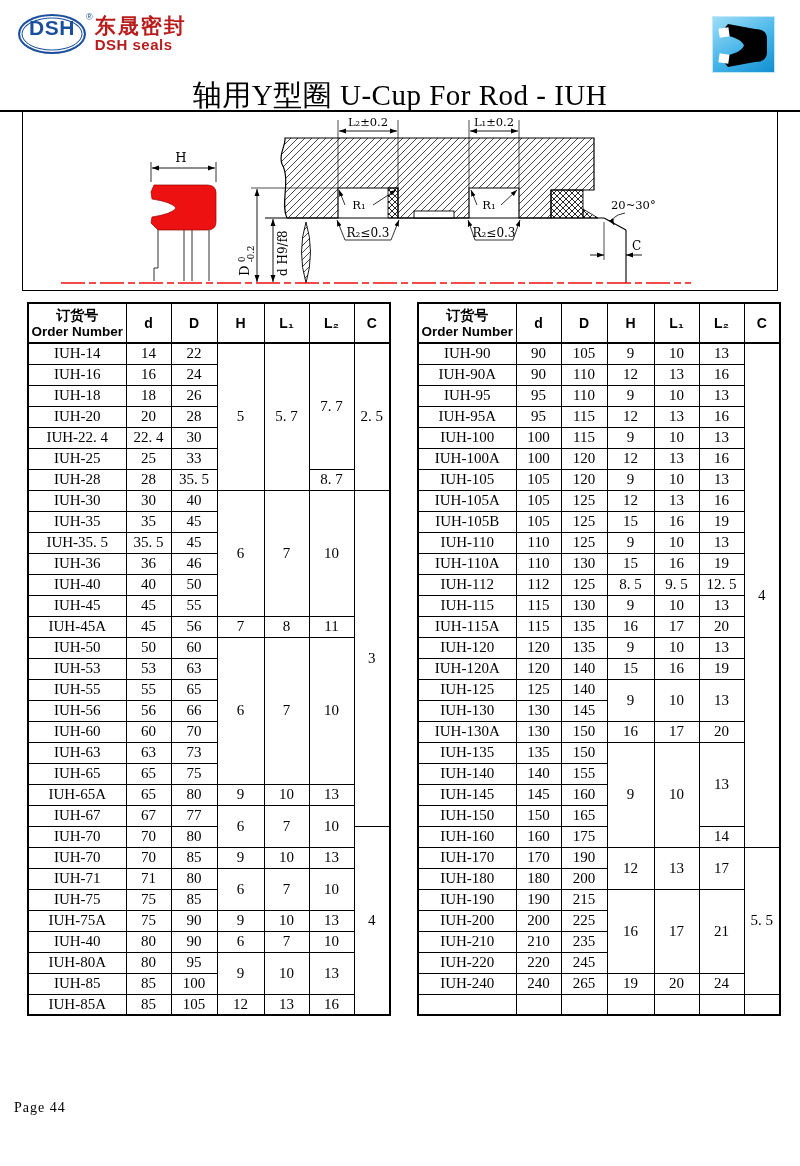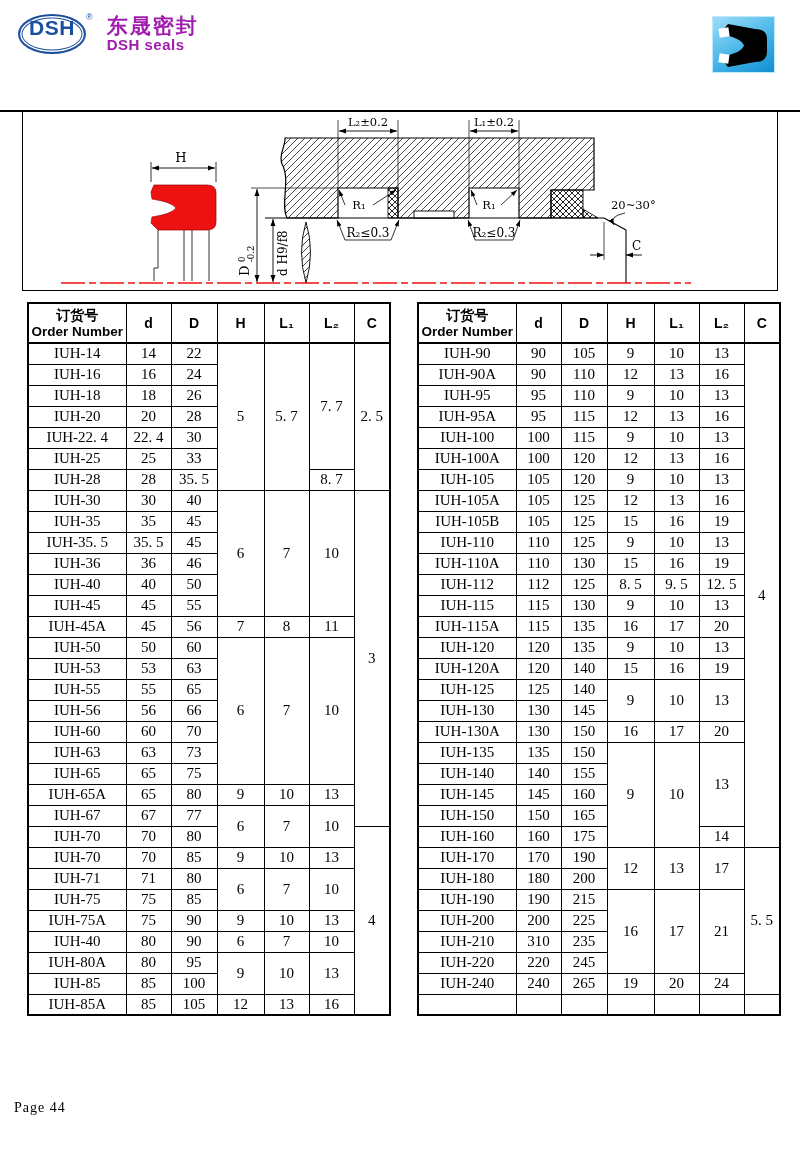--- a/index.html
+++ b/index.html
@@ -10,21 +10,21 @@
   }
   
   .logo { position:absolute; left:18px; top:14px; display:flex; align-items:flex-start; }
   .logo-oval {
     width:68px; height:40px; border:2.5px solid #1b4f9e; border-radius:50%;
     display:flex; justify-content:center;
     box-shadow: inset 0 0 0 1.5px #fff, inset 0 0 0 2.5px #1b4f9e;
   }
   .logo-oval span { font-family:"Liberation Sans",sans-serif; font-weight:bold; font-size:21px; color:#1b4f9e; letter-spacing:0.5px; }
   .logo-reg { font-family:"Liberation Sans",sans-serif; font-size:9px; color:#1b4f9e; margin:-2px 2px 0 0; }
-  .logo-text { margin-left:12px; margin-top:1px; font-family:"Liberation Sans","DejaVu Sans",sans-serif; color:#a21caf; }
+  .logo-text { margin-left:0; margin-top:1px; font-family:"Liberation Sans","DejaVu Sans",sans-serif; color:#b91c1c; }
   .logo-cn { font-size:21px; font-weight:bold; letter-spacing:2px; line-height:22px; }
   .logo-en { font-size:15px; font-weight:bold; letter-spacing:0.5px; line-height:16px; }
   
   .seal-icon {
     position:absolute; left:712px; top:16px; width:63px; height:57px;
     background:linear-gradient(150deg,#9fdef8 0%,#45b4e8 55%,#128fd2 100%);
     border:1px solid #bfe8fa;
   }
   
   .title {
@@ -71,20 +71,21 @@
   </div>
 
   <div class="seal-icon">
     <svg viewBox="0 0 63 57" width="63" height="57">
       <path d="M15,7 L42,12 Q54,12 54,22 L54,35 Q54,45 42,45 L15,50 L10,44 L11,39 Q28,36 31,28.5 Q28,21 11,18 L10,13 Z" fill="#000"></path>
       <rect x="6" y="11" width="10" height="9" fill="#fff" transform="rotate(-8 11 15)"></rect>
       <rect x="6" y="37" width="10" height="9" fill="#fff" transform="rotate(8 11 41)"></rect>
     </svg>
   </div>
 
+  <div class="title">轴用Y型圈 U-Cup For Rod - IUH</div>
   <div class="rule"></div>
 
   <div class="draw-box">
     <svg viewBox="0 0 756 179" width="756" height="179">
       <defs>
         <pattern id="ht" width="7" height="7" patternUnits="userSpaceOnUse">
           <path d="M-1,1 L1,-1 M0,7 L7,0 M6,8 L8,6" stroke="#333" stroke-width="0.9" fill="none"></path>
         </pattern>
         <pattern id="xh" width="6" height="6" patternUnits="userSpaceOnUse">
           <path d="M0,6 L6,0 M0,0 L6,6" stroke="#111" stroke-width="0.9" fill="none"></path>
@@ -628,21 +629,21 @@
           <td rowspan="4">17</td>
           <td rowspan="4">21</td>
         </tr>
         <tr>
           <td>IUH-200</td>
           <td>200</td>
           <td>225</td>
         </tr>
         <tr>
           <td>IUH-210</td>
-          <td>310</td>
+          <td>210</td>
           <td>235</td>
         </tr>
         <tr>
           <td>IUH-220</td>
           <td>220</td>
           <td>245</td>
         </tr>
         <tr>
           <td>IUH-240</td>
           <td>240</td>

